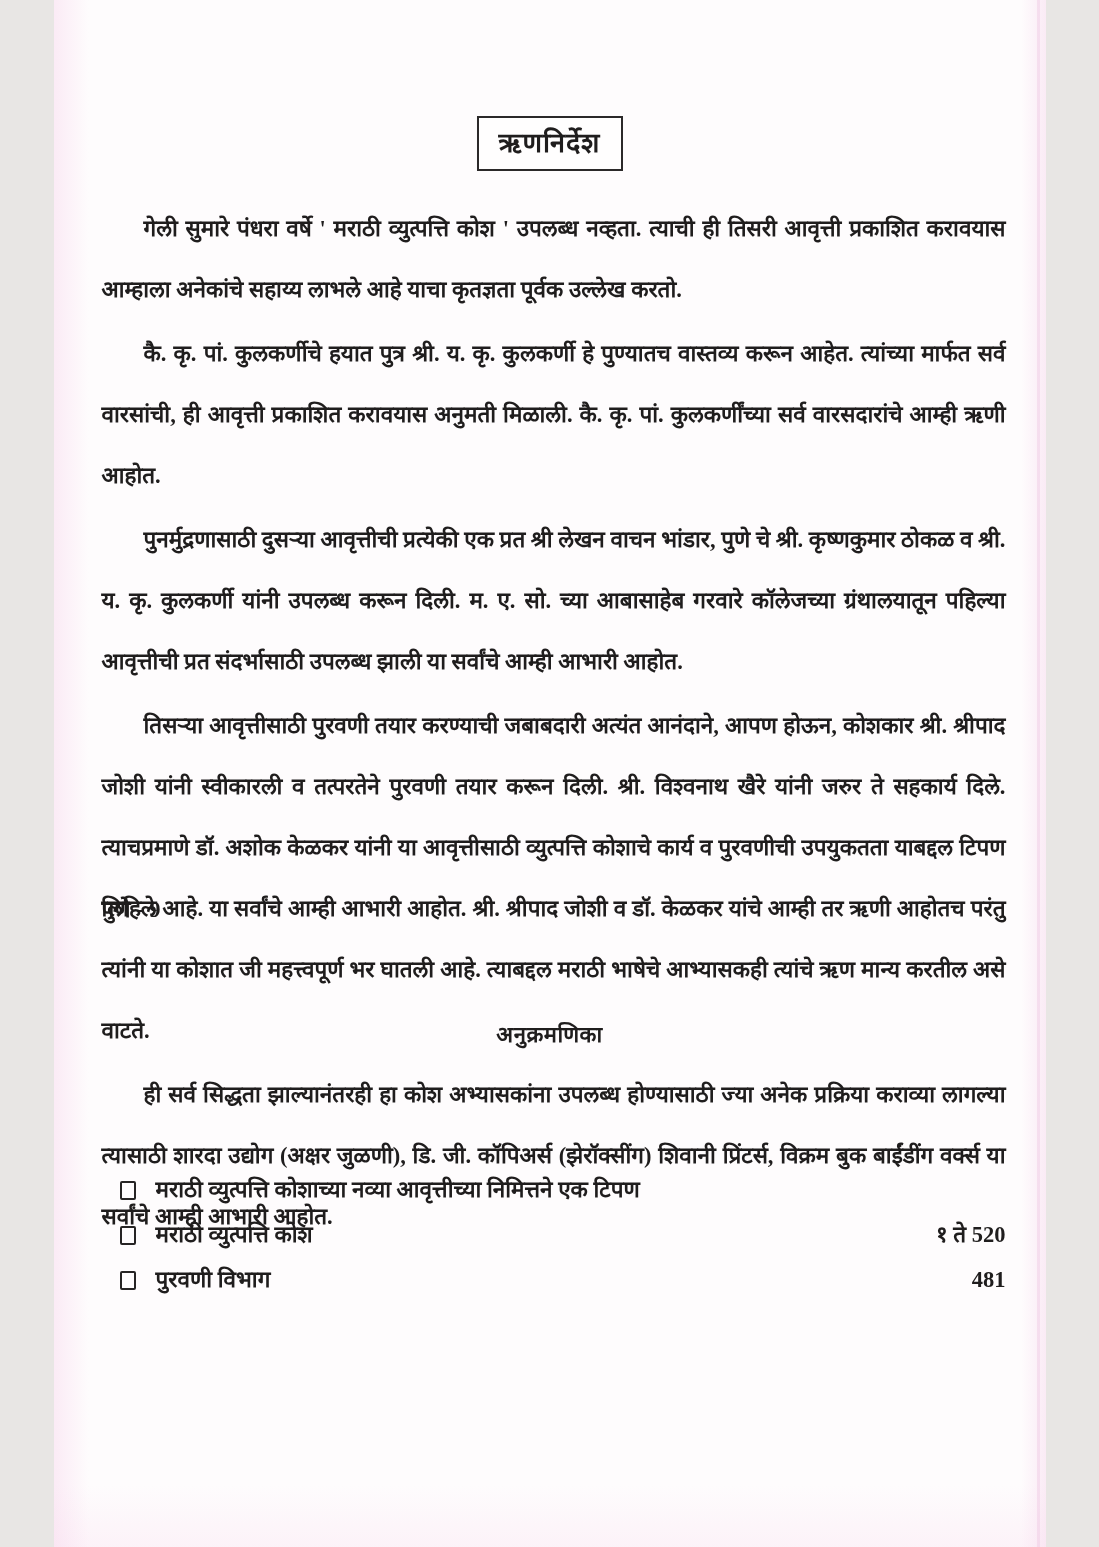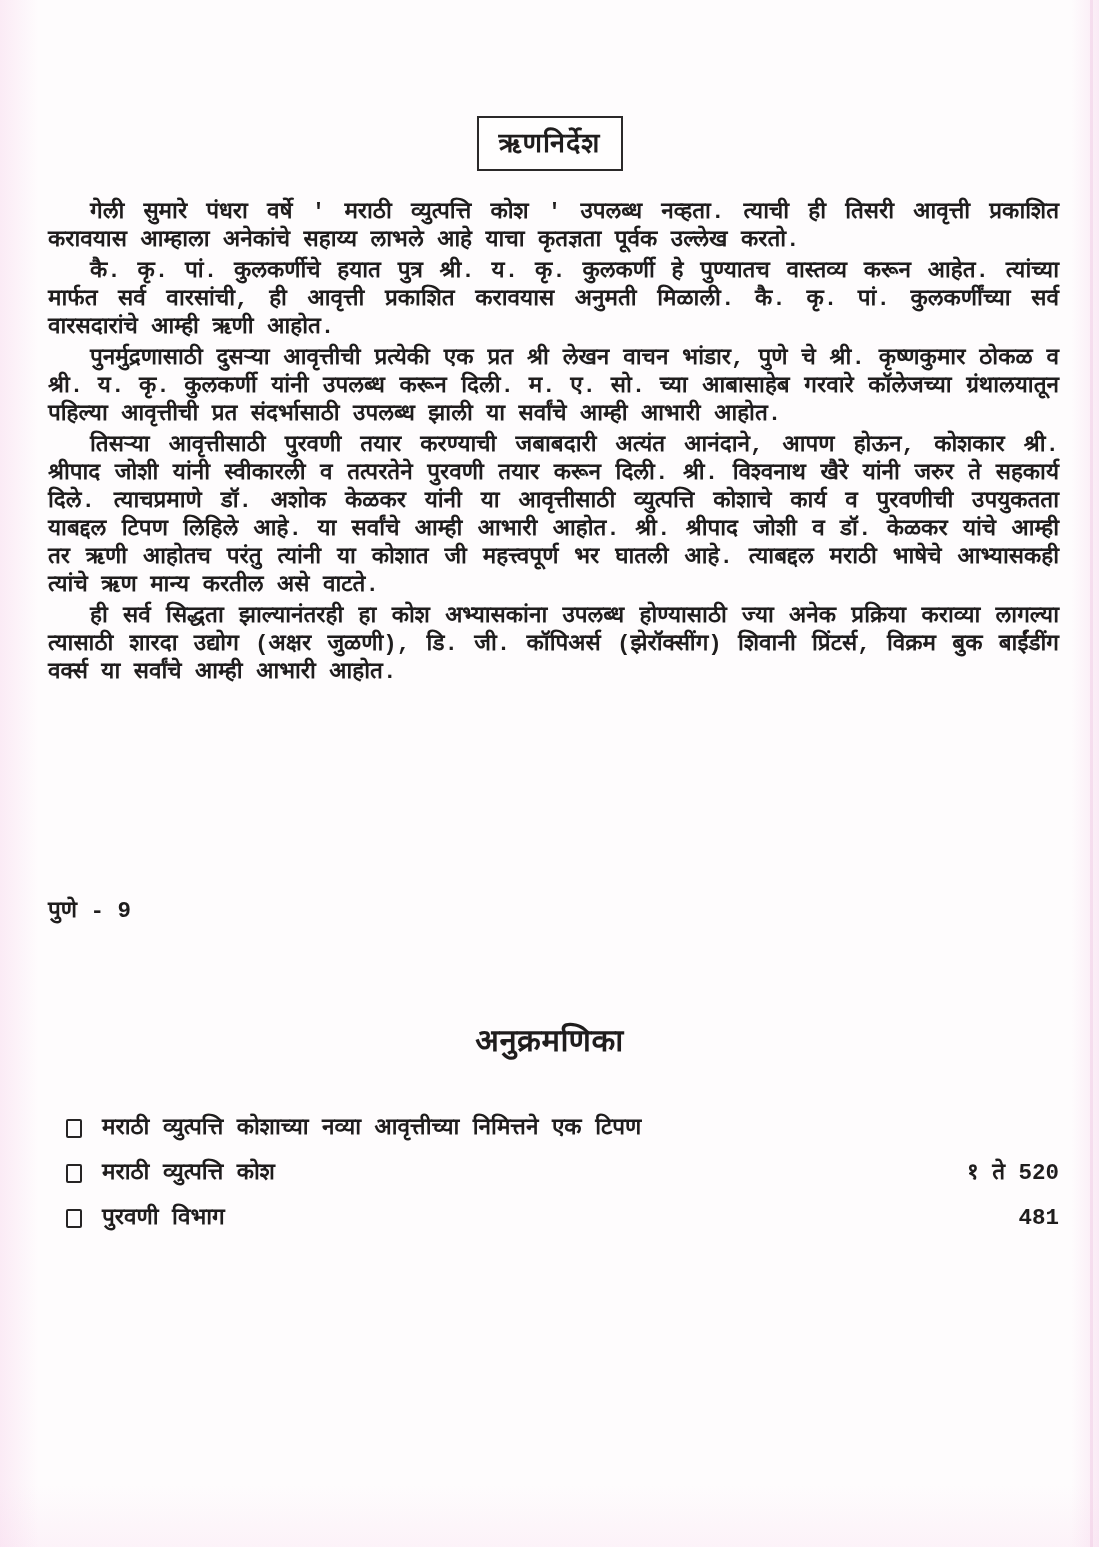--- a/index.html
+++ b/index.html
@@ -1,22 +1,22 @@
 <!DOCTYPE html>
 <html lang="mr"><head>
 <meta charset="utf-8">
 <style>
   html,body{margin:0;padding:0;background:#e8e6e4;}
   .page{
     position:relative;
-    width:1099px;height:1547px;
+    width:992px;height:1547px;
     margin:0 auto;
     overflow:hidden;
     color:#1f1d1d;
-    font-family:Liberation Mono, monospace;
+    font-family:Liberation Serif, serif;
     background-color:#fefcfd;
     background-image:
       linear-gradient(270deg, rgba(247,220,238,.55) 0%, rgba(255,255,255,0) 2.5%),
       linear-gradient(90deg,  rgba(247,214,236,.45) 0%, rgba(255,255,255,0) 3.5%),
       linear-gradient(0deg,   rgba(250,228,242,.40) 0%, rgba(255,255,255,0) 4%);
   }
   
   .edge-line{
     position:absolute;top:0;right:6px;width:3px;height:100%;
     background:rgba(236,190,220,.35);
@@ -29,40 +29,40 @@
     letter-spacing:1px;
     background:rgba(255,255,255,.6);
   }
   .body-text{
     position:absolute;top:198px;left:48px;right:40px;
   }
   .body-text p{
     margin:0 0 3px 0;
     font-size:22.5px;
     font-weight:600;
-    line-height:28px;
+    line-height:61px;
     text-align:justify;
     text-indent:42px;
   }
   .signature{
     position:absolute;top:893px;left:48px;right:40px;
     display:flex;justify-content:space-between;align-items:flex-end;
     font-size:22.5px;font-weight:700;
   }
   .sig-right{text-align:right;line-height:33px;}
   .sig-name{font-style:italic;}
   .sig-place{padding-bottom:1px;}
   .toc-heading{
     position:absolute;top:1018px;left:0;right:0;
     text-align:center;
-    font-size:31px;font-weight:800;
+    font-size:22px;font-weight:800;
     letter-spacing:.5px;
   }
   .toc{
-    position:absolute;top:1112px;left:66px;right:40px;
+    position:absolute;top:1174px;left:66px;right:40px;
   }
   .toc-row{
     display:flex;align-items:flex-start;
     font-size:22.5px;font-weight:600;
     line-height:32px;
     margin-bottom:13px;
   }
   .toc-row.sub{margin:2px 0 9px 37px;}
   .bullet{
     flex:0 0 auto;

